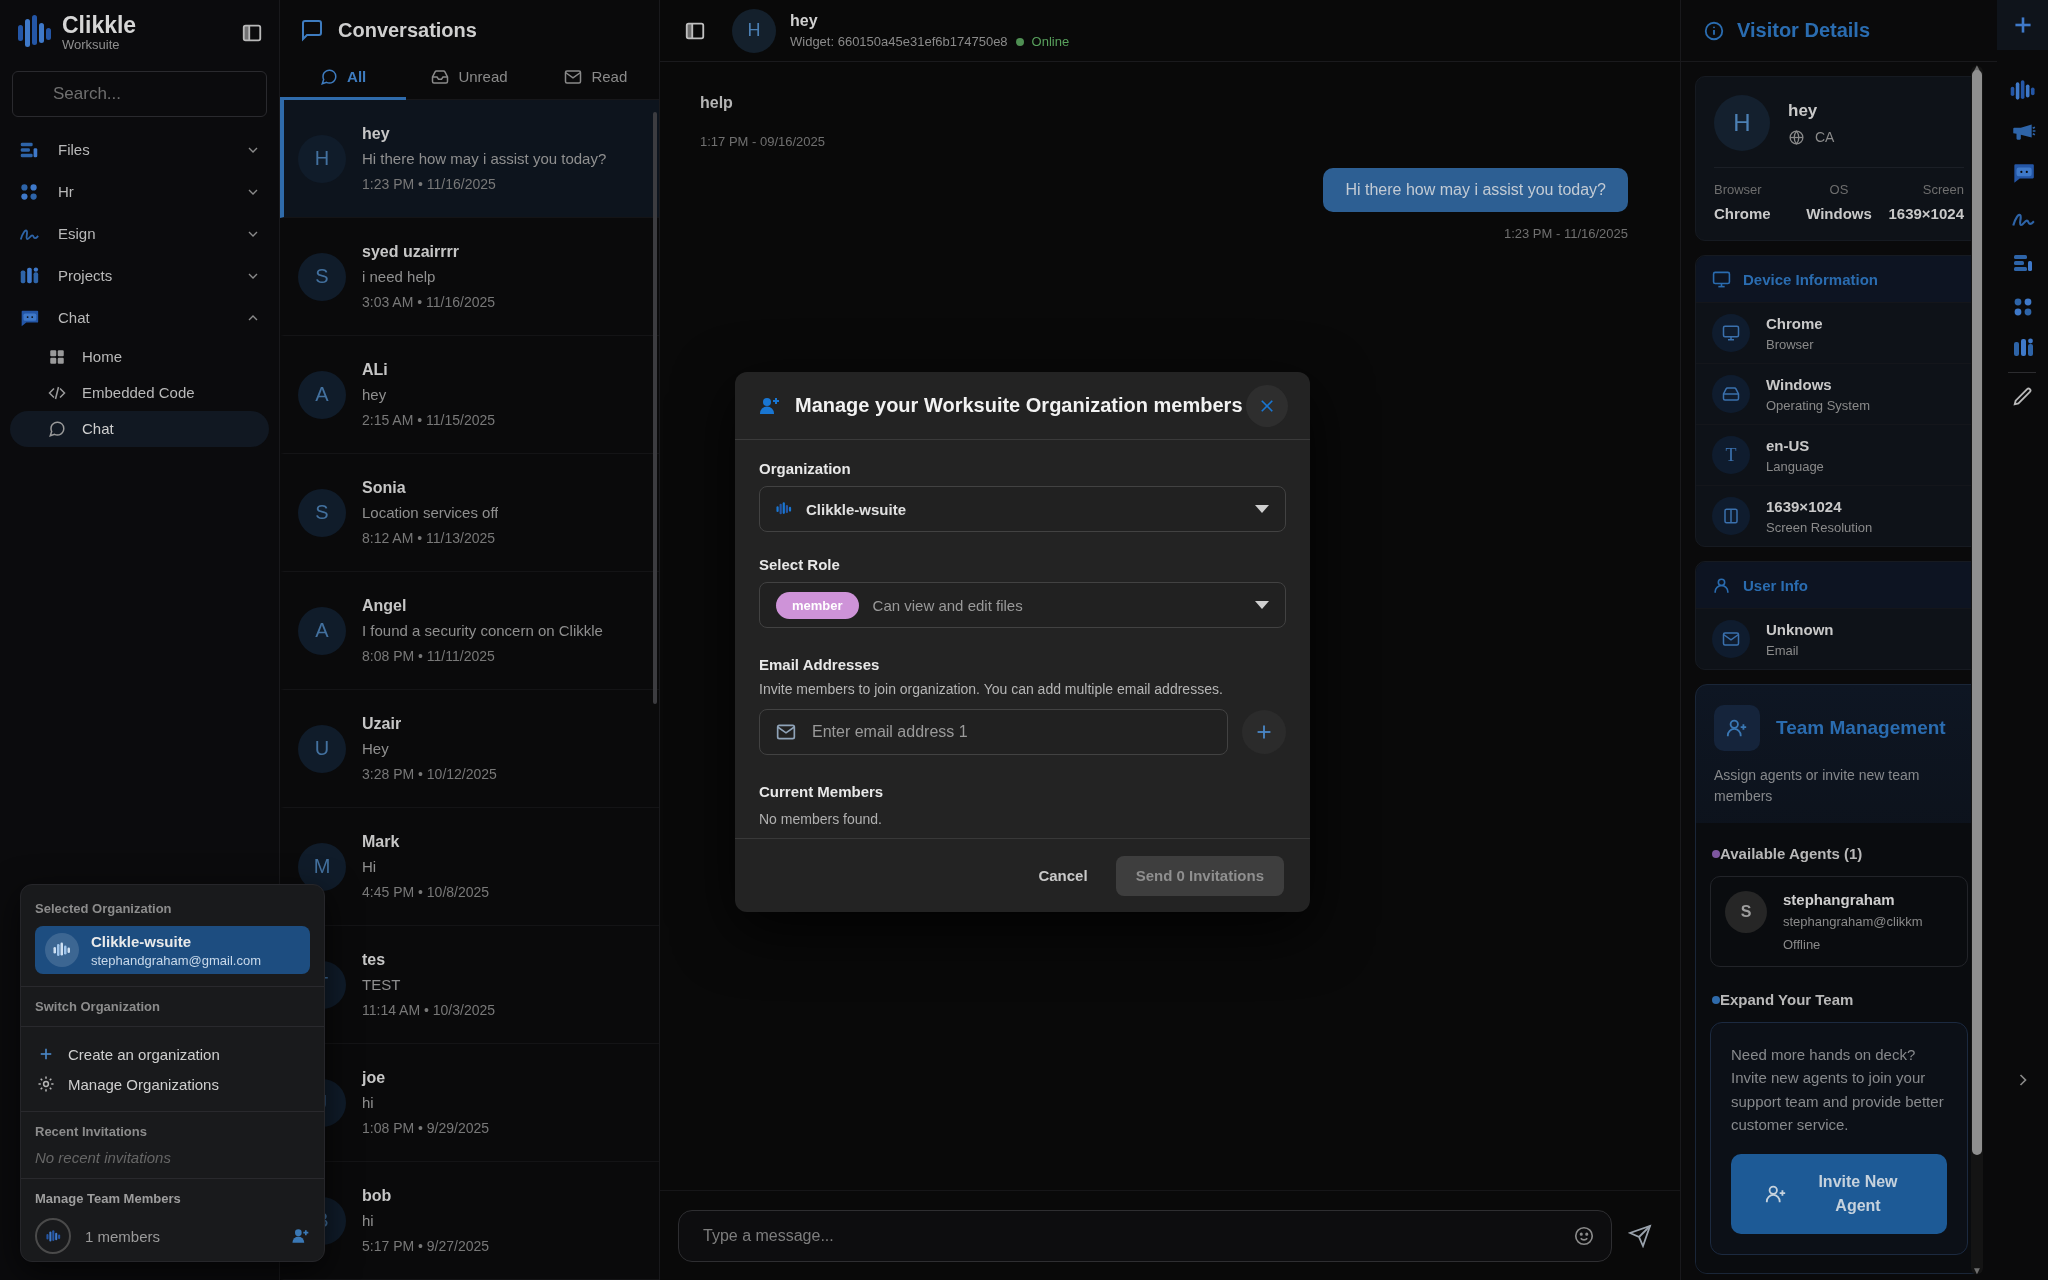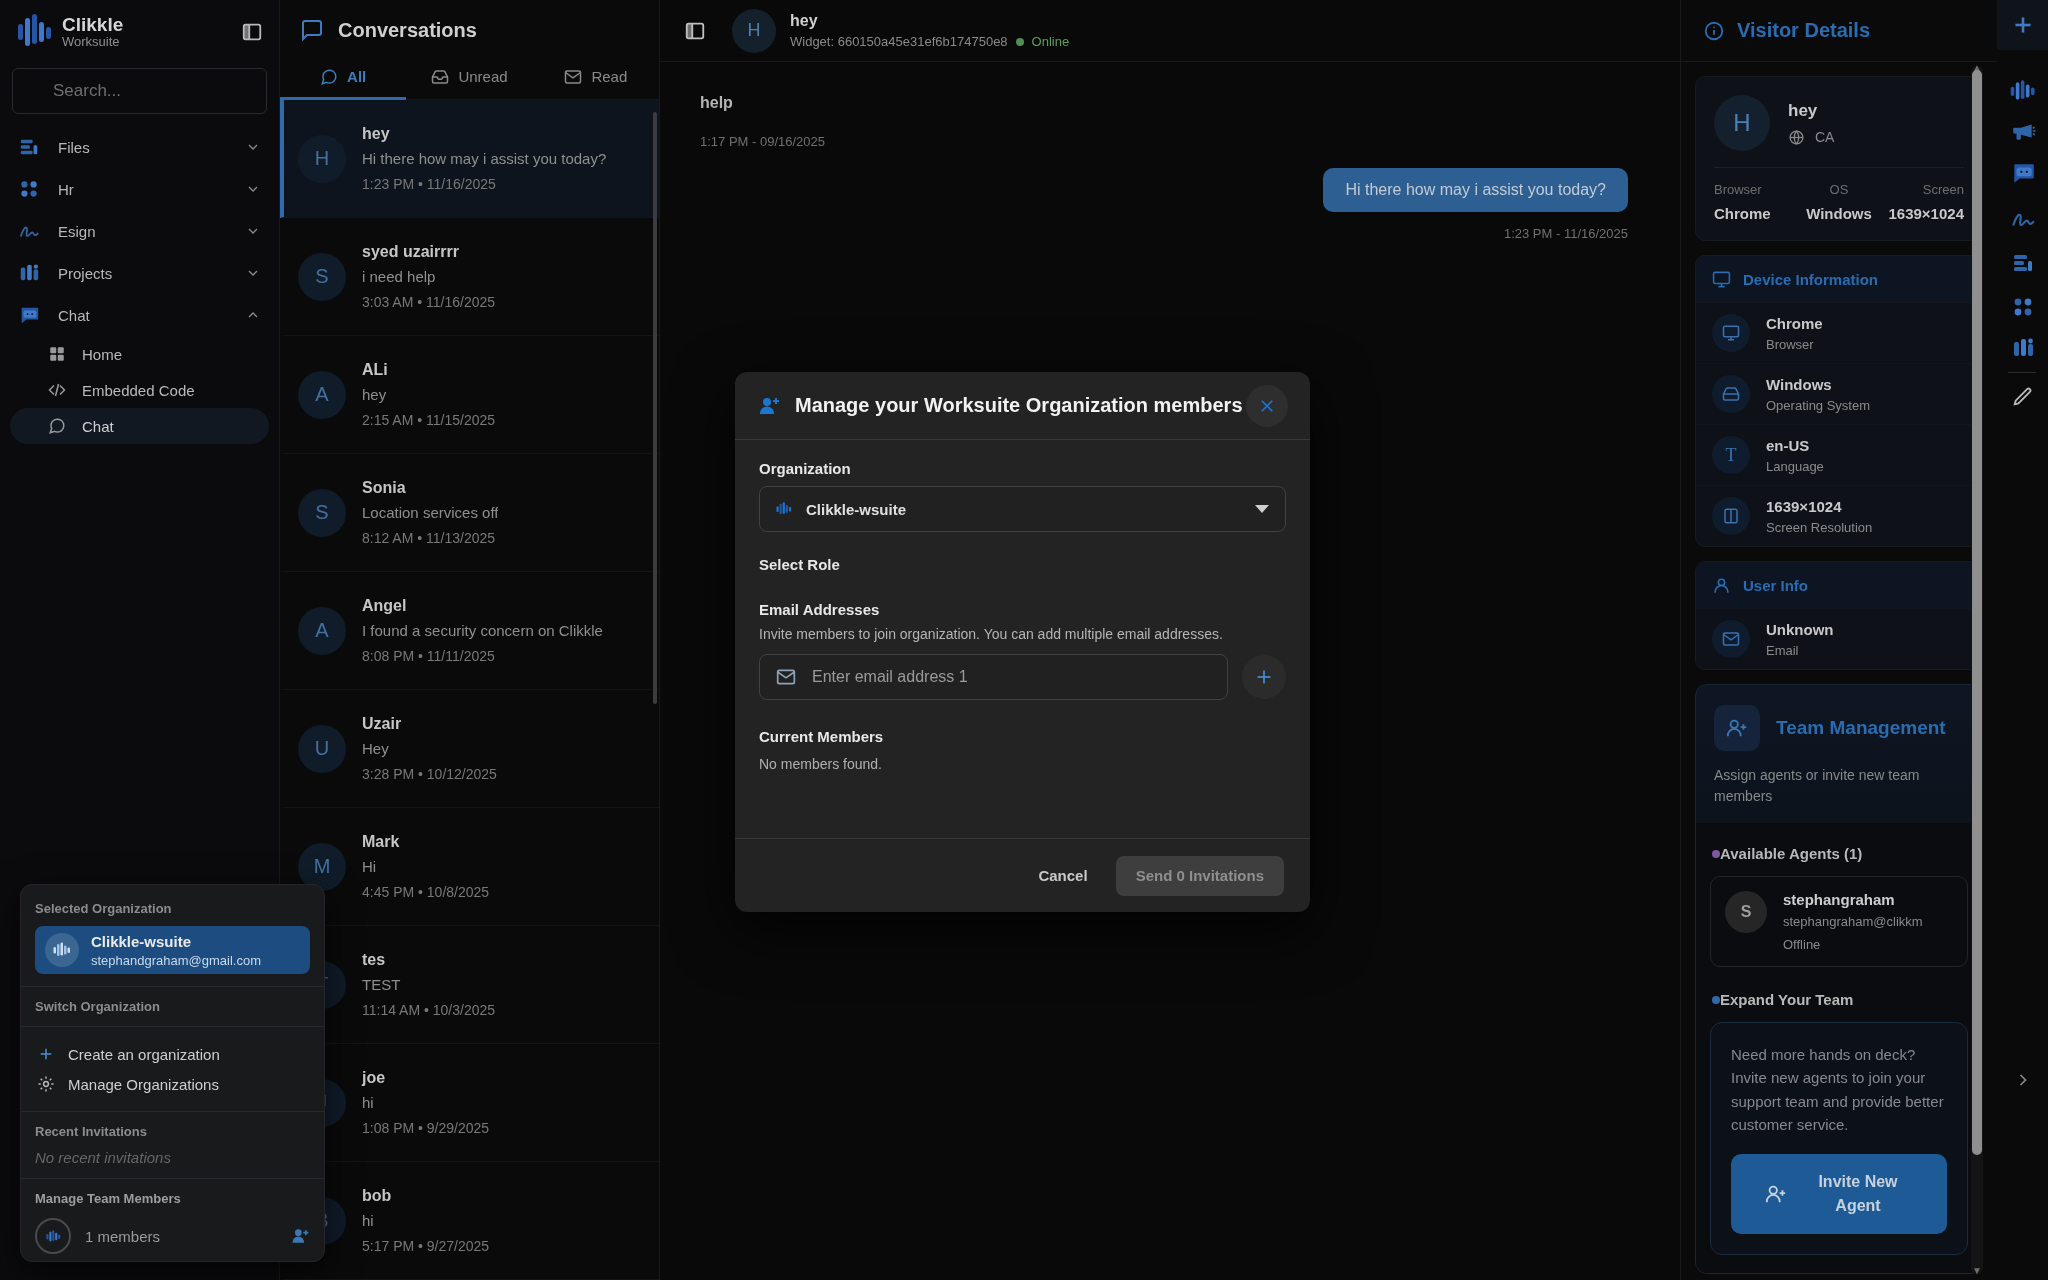--- a/index.html
+++ b/index.html
@@ -5,21 +5,21 @@
   * { margin:0; padding:0; box-sizing:border-box; }
   html,body { width:2048px; height:1280px; }
   body { position:relative; overflow:hidden; background:#0a0a0b; font-family:"Liberation Sans", sans-serif; color:#c9c9c9; }
   svg { display:block; }
   .ellip { white-space:nowrap; overflow:hidden; text-overflow:ellipsis; }
 
   
   #sidebar { position:absolute; left:0; top:0; width:280px; height:1280px; background:#0b0b0d; border-right:1px solid #19191c; }
   .logo-row { display:flex; align-items:center; padding:14px 16px 10px 18px; }
   .logo-bars { margin-right:10px; }
-  .logo-name { font-size:19px; font-weight:bold; color:#d6d6d6; line-height:1; }
+  .logo-name { font-size:23px; font-weight:bold; color:#d6d6d6; line-height:1; }
   .logo-sub { font-size:13px; color:#8f8f8f; line-height:1.2; }
   .collapse-btn { margin-left:auto; color:#b9b9b9; cursor:pointer; }
   .search-box { margin:8px 12px 4px 12px; height:46px; border:1px solid #2a2a2e; border-radius:6px; display:flex; align-items:center; padding:0 14px; background:#0b0b0d; }
   .search-box svg { color:#8b8b8b; }
   .search-box input { flex:1; margin-left:26px; background:transparent; border:none; outline:none; color:#bdbdbd; font-size:17px; font-family:"Liberation Sans",sans-serif; }
   .search-box input::placeholder { color:#6f6f6f; }
   .nav { margin-top:12px; }
   .nav-item { height:42px; display:flex; align-items:center; padding:0 18px; cursor:pointer; }
   .nav-item .nico { width:24px; color:#2e64a8; margin-right:16px; }
   .nav-item .nlabel { font-size:15px; color:#b9b9b9; }
@@ -457,20 +457,39 @@
 
   <div class="messages">
     <div class="msg-in-text">help</div>
     <div class="msg-in-time">1:17 PM - 09/16/2025</div>
     <div class="msg-out-wrap">
       <div class="msg-out-bubble">Hi there how may i assist you today?</div>
       <div class="msg-out-time">1:23 PM - 11/16/2025</div>
     </div>
   </div>
 
+  <div class="chat-inputbar">
+    <div class="chat-input">
+      <input placeholder="Type a message..." style="">
+      <span class="emoji-btn">
+        <svg width="22" height="22" viewBox="0 0 24 24" fill="none" stroke="currentColor" stroke-width="1.8">
+            <circle cx="12" cy="12" r="9"></circle>
+            <circle cx="9" cy="10" r="0.8" fill="currentColor"></circle>
+            <circle cx="15" cy="10" r="0.8" fill="currentColor"></circle>
+            <path d="M8.5 14.5s1.3 1.8 3.5 1.8 3.5-1.8 3.5-1.8"></path>
+          </svg>
+      </span>
+    </div>
+    <span class="send-btn">
+      <svg width="24" height="24" viewBox="0 0 24 24" fill="none" stroke="currentColor" stroke-width="1.8">
+          <path d="M22 2 11 13"></path>
+          <path d="M22 2 15 22l-4-9-9-4z"></path>
+        </svg>
+    </span>
+  </div>
 </div>
 
 <div id="rightpanel">
   <div class="vd-header">
     <svg width="22" height="22" viewBox="0 0 24 24" fill="none" stroke="currentColor" stroke-width="2">
         <circle cx="12" cy="12" r="9"></circle>
         <line x1="12" y1="11" x2="12" y2="16"></line>
         <circle cx="12" cy="8" r="1" fill="currentColor" stroke="none"></circle>
       </svg>
     <span class="vd-title">Visitor Details</span>
@@ -799,20 +818,25 @@
           <rect x="7" y="6" width="5" height="24" rx="2.5" fill="#2456a6"></rect>
           <rect x="14" y="3" width="5" height="26" rx="2.5" fill="#1976d2"></rect>
           <rect x="21" y="9" width="5" height="18" rx="2.5" fill="#2456a6"></rect>
           <rect x="28" y="13" width="5" height="11" rx="2.5" fill="#1976d2"></rect>
         </svg>
       <span class="org-opt-name">Clikkle-wsuite</span>
       <span class="select-caret"></span>
     </div>
 
     <div class="field-label mt24">Select Role</div>
+    <div class="select-box">
+      <span class="role-pill">member</span>
+      <span class="role-desc">Can view and edit files</span>
+      <span class="select-caret"></span>
+    </div>
 
     <div class="field-label mt28">Email Addresses</div>
     <div class="helper-text">Invite members to join organization. You can add multiple email addresses.</div>
     <div class="email-row">
       <div class="email-input">
         <svg width="20" height="20" viewBox="0 0 24 24" fill="none" stroke="currentColor" stroke-width="2">
             <rect x="2" y="4" width="20" height="16" rx="2"></rect>
             <polyline points="22,6 12,13 2,6"></polyline>
           </svg>
         <input placeholder="Enter email address 1" style="">

